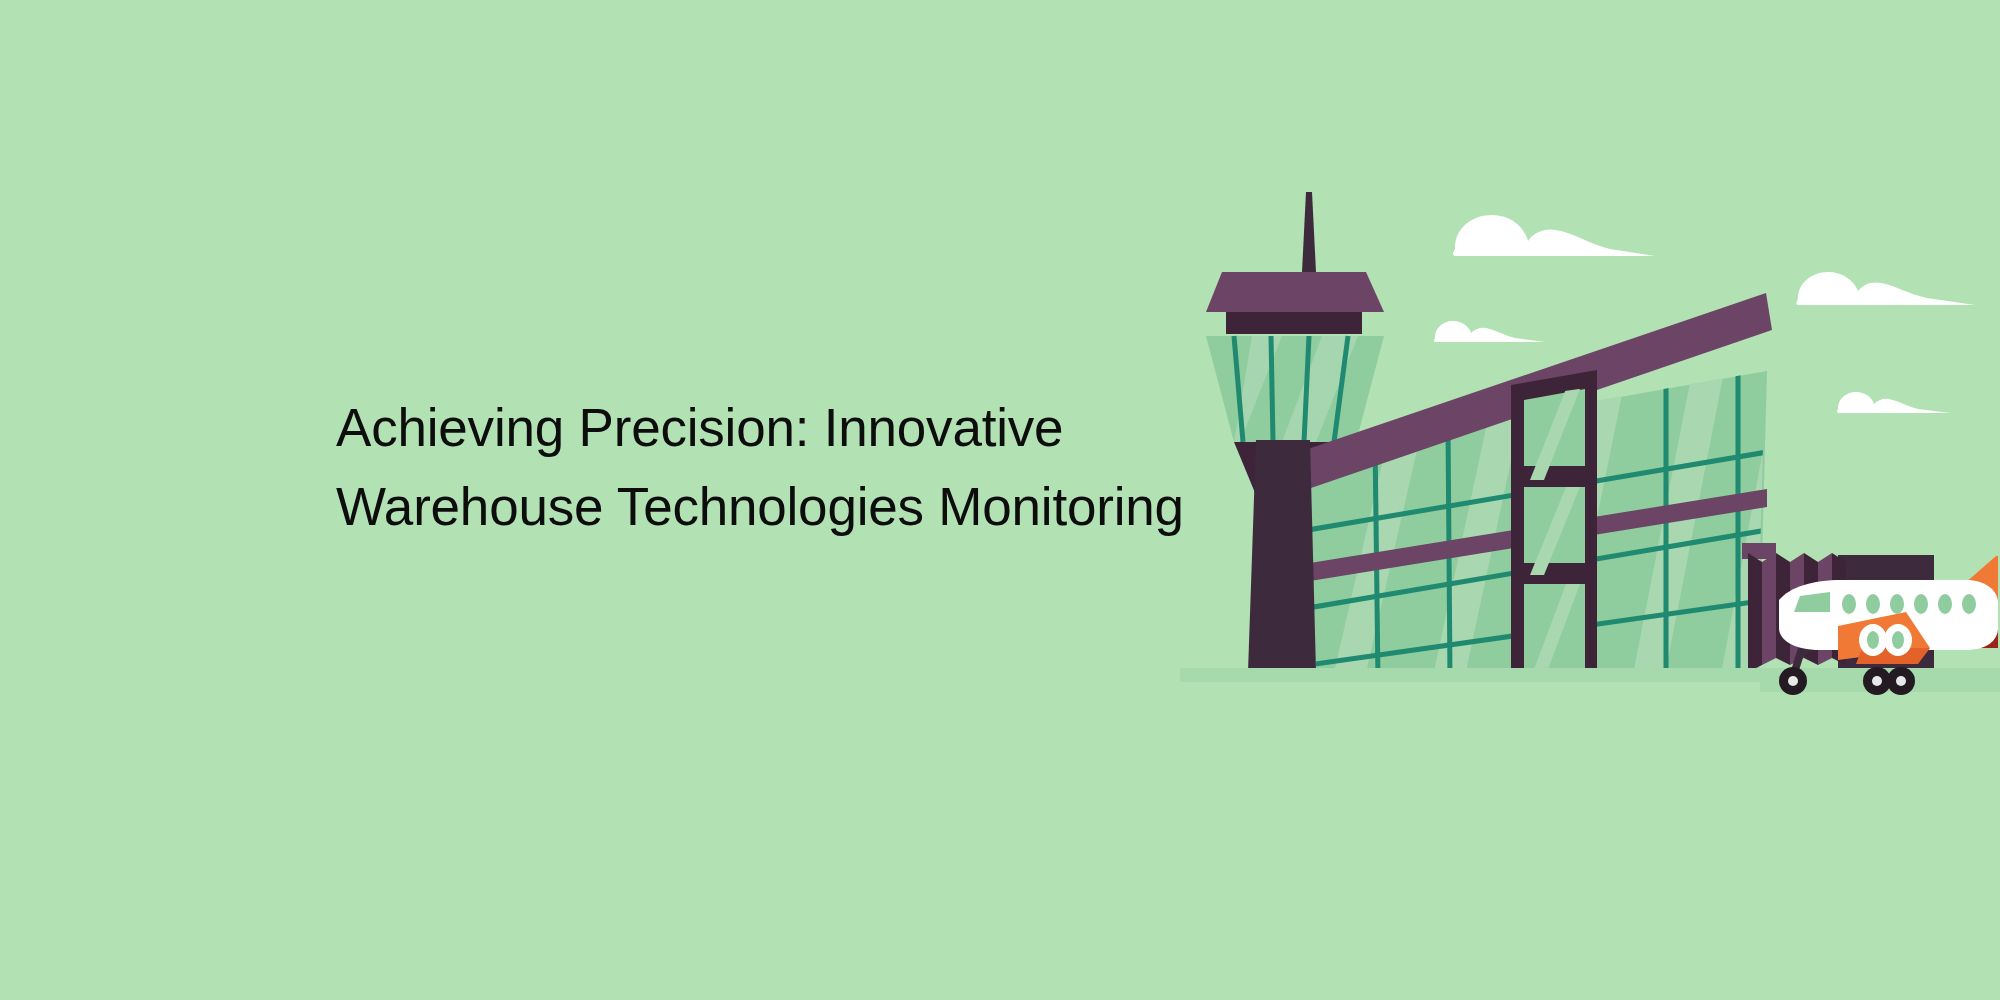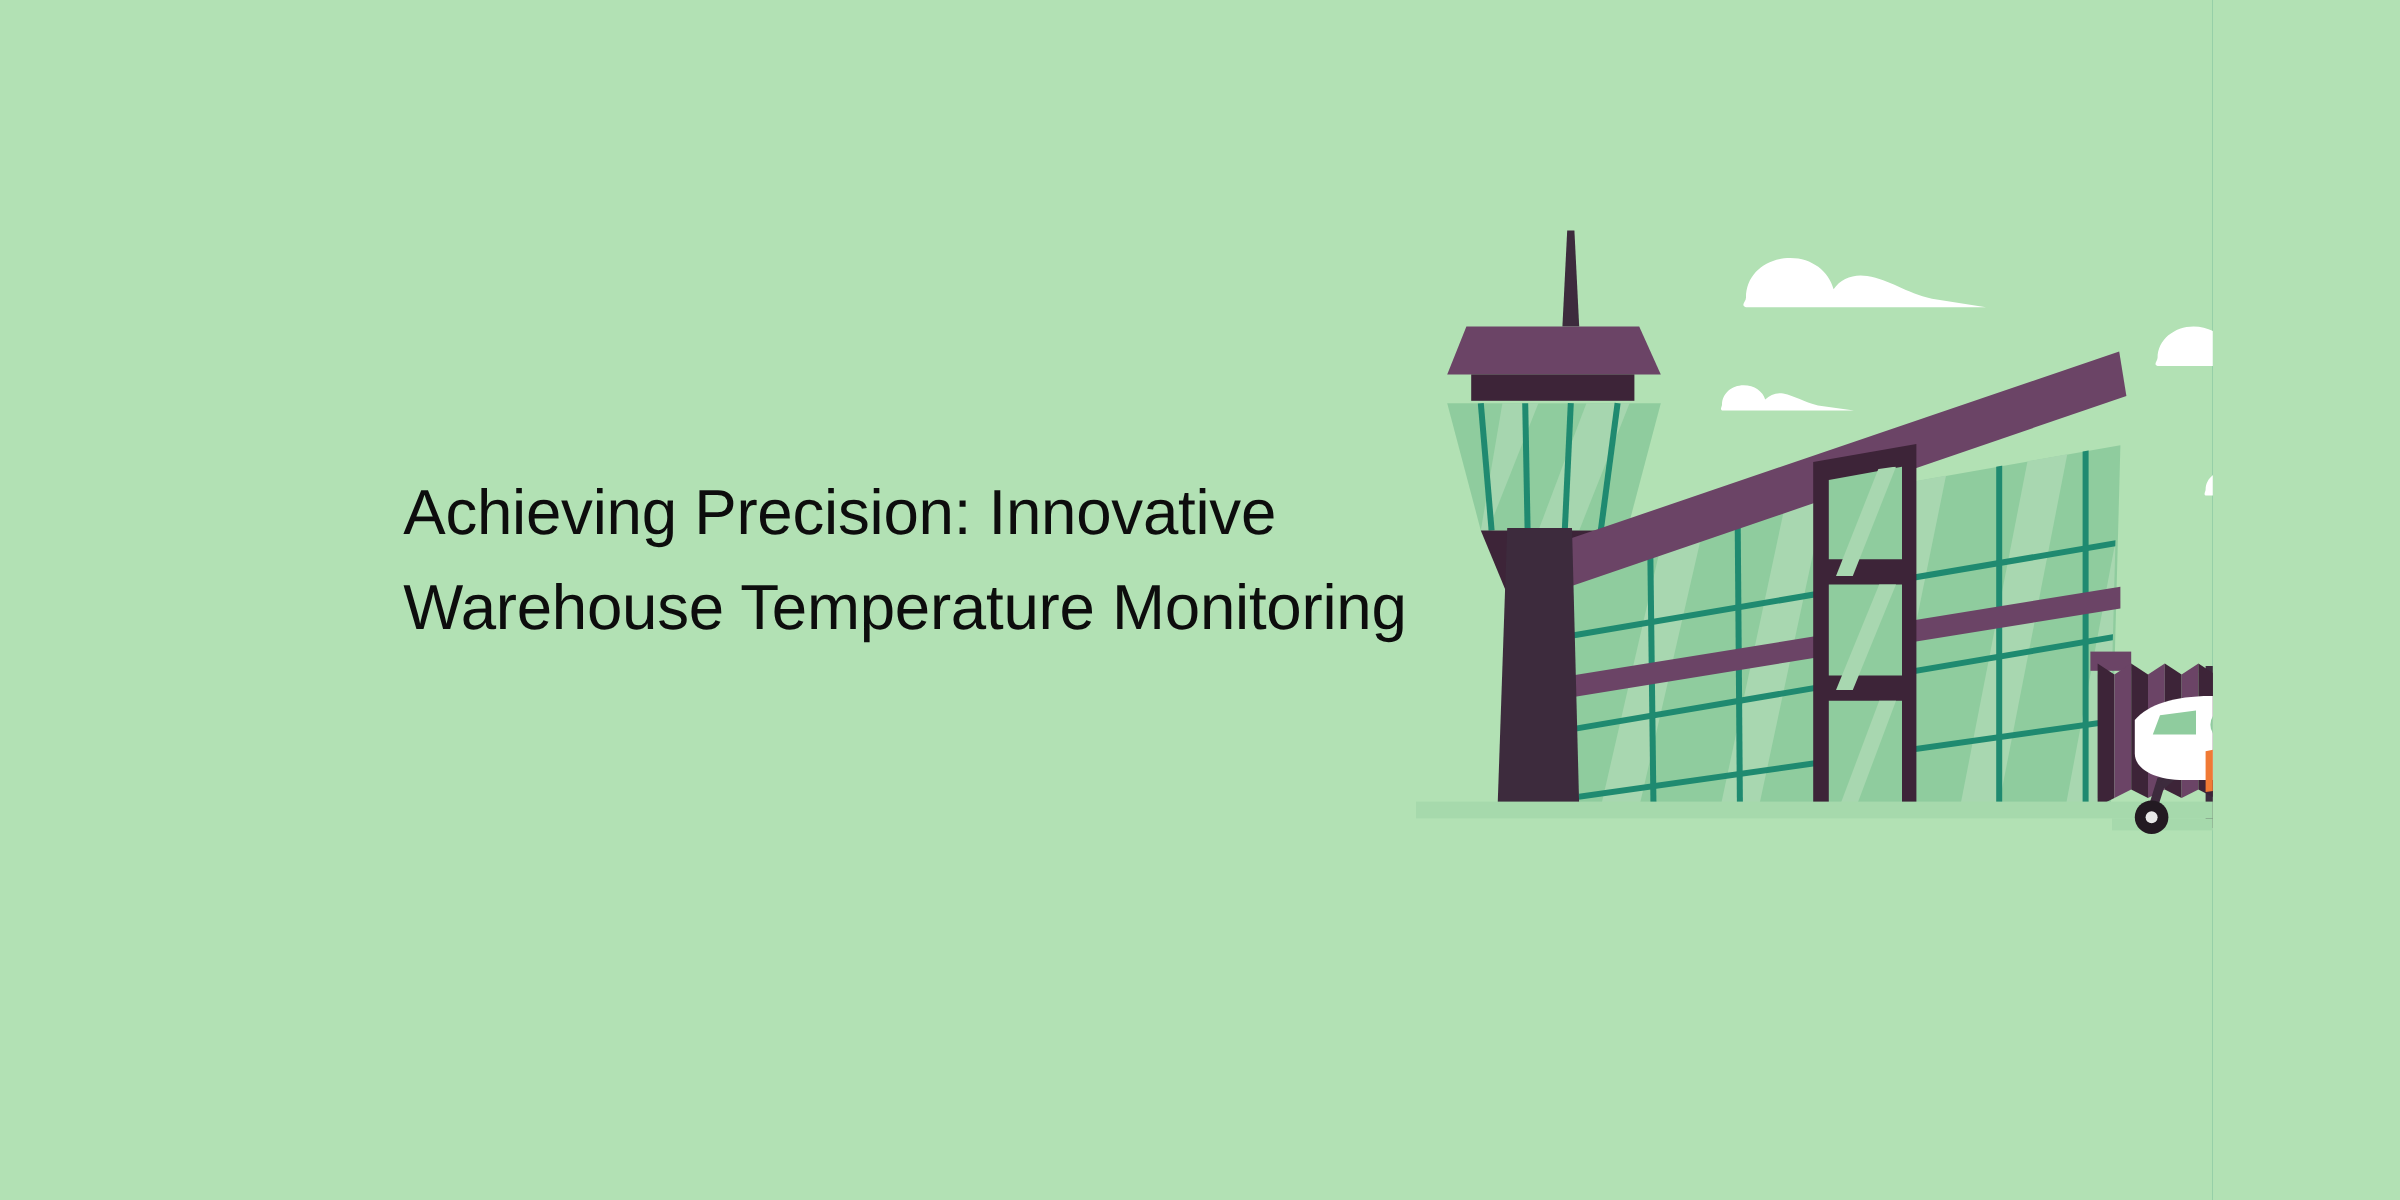--- a/index.html
+++ b/index.html
@@ -4,21 +4,21 @@
 <title>Airport Warehouse Temperature Monitoring Banner</title>
 <style>
   * { margin:0; padding:0; box-sizing:border-box; }
   html, body { width:2000px; height:1000px; overflow:hidden; }
   body {
     background:#B2E1B4;
     font-family:"Liberation Sans", sans-serif;
   }
   #banner {
     position:relative;
-    width:1844px;
+    width:2000px;
     height:1000px;
     background:#0f766e;
     overflow:hidden;
   }
   
   #title-block {
     position:absolute;
     left:336px;
     top:388px;
     width:930px;
@@ -226,16 +226,16 @@
           <circle cx="1877" cy="681" r="5" fill="#E8E8E8"></circle>
           <circle cx="1901" cy="681" r="14" fill="#231A22"></circle>
           <circle cx="1901" cy="681" r="5" fill="#E8E8E8"></circle>
         </g>
       </g>
     </svg>
   </div>
 
   <div id="title-block">
     <span class="title-line">Achieving Precision: Innovative</span>
-    <span class="title-line">Warehouse Temperature Monitoring</span>
+    <span class="title-line">Warehouse Technologies Monitoring</span>
   </div>
 
 </div>
 
 </body></html>

